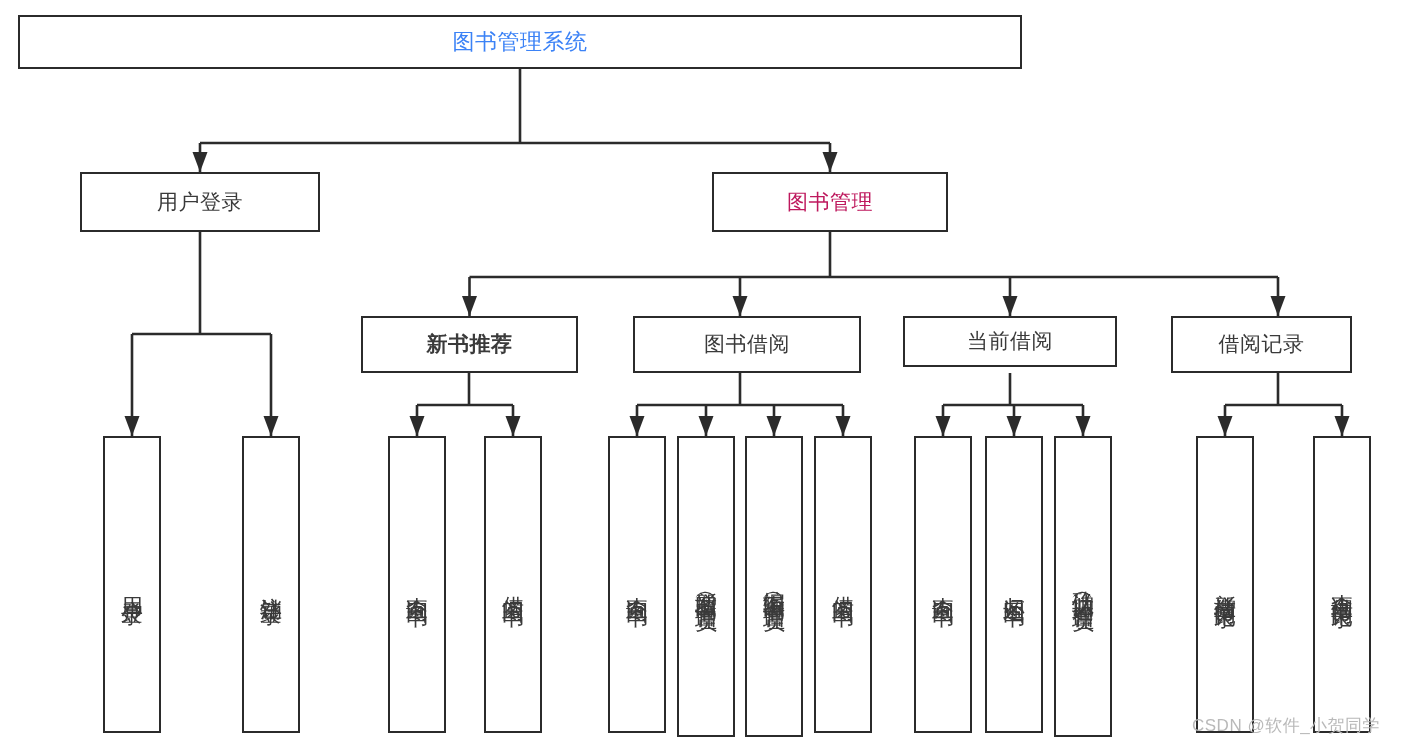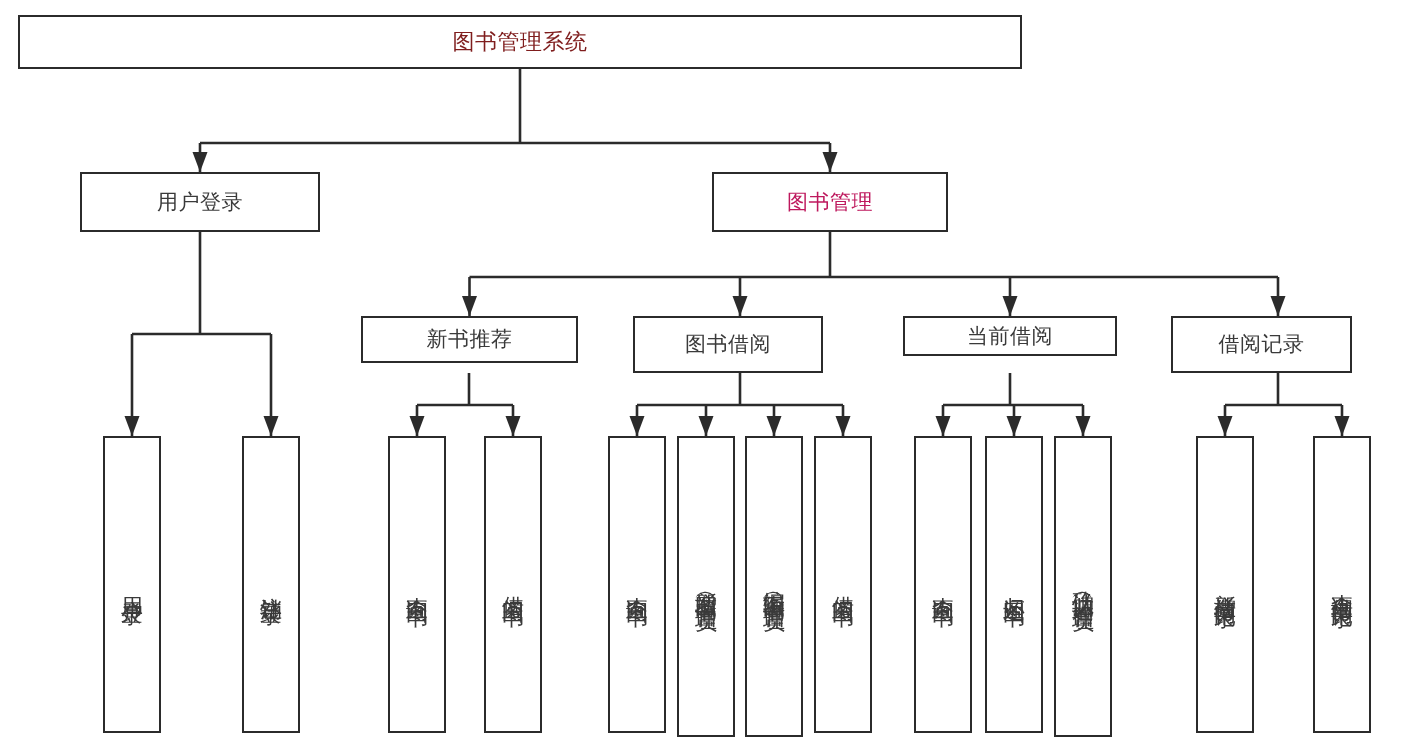--- a/index.html
+++ b/index.html
@@ -121,35 +121,35 @@
       <polygon points="1075.5,416 1090.5,416 1083,436" fill="#2b2b2b"></polygon>
       <line x1="1278" y1="373" x2="1278" y2="405" stroke="#2b2b2b" stroke-width="2.6"></line>
       <line x1="1225" y1="405" x2="1342" y2="405" stroke="#2b2b2b" stroke-width="2.6"></line>
       <line x1="1225" y1="405" x2="1225" y2="436" stroke="#2b2b2b" stroke-width="2.6"></line>
       <polygon points="1217.5,416 1232.5,416 1225,436" fill="#2b2b2b"></polygon>
       <line x1="1342" y1="405" x2="1342" y2="436" stroke="#2b2b2b" stroke-width="2.6"></line>
       <polygon points="1334.5,416 1349.5,416 1342,436" fill="#2b2b2b"></polygon>
     </svg>
   <div id="node-layer">
       <div class="node horizontal root" style="left: 18px; top: 15px; width: 1004px; height: 54px; border-color: rgb(43, 43, 43); background: rgb(255, 255, 255);">
-        <span class="node-label" style="color: #7f1d1d;">图书管理系统</span>
+        <span class="node-label" style="color: #3b82f6;">图书管理系统</span>
       </div>
       <div class="node horizontal" style="left: 80px; top: 172px; width: 240px; height: 60px; border-color: rgb(43, 43, 43); background: rgb(255, 255, 255);">
         <span class="node-label" style="color: rgb(58, 58, 58);">用户登录</span>
       </div>
       <div class="node horizontal" style="left: 712px; top: 172px; width: 236px; height: 60px; border-color: rgb(43, 43, 43); background: rgb(255, 255, 255);">
         <span class="node-label" style="color: #be185d;">图书管理</span>
       </div>
-      <div class="node horizontal" style="left: 361px; top: 316px; width: 217px; height: 47px; border-color: rgb(43, 43, 43); background: rgb(255, 255, 255);">
+      <div class="node horizontal" style="left: 361px; top: 316px; width: 217px; height: 57px; border-color: rgb(43, 43, 43); background: rgb(255, 255, 255); font-weight: bold;">
         <span class="node-label" style="color: rgb(58, 58, 58);">新书推荐</span>
       </div>
-      <div class="node horizontal" style="left: 633px; top: 316px; width: 190px; height: 57px; border-color: rgb(43, 43, 43); background: rgb(255, 255, 255);">
+      <div class="node horizontal" style="left: 633px; top: 316px; width: 228px; height: 57px; border-color: rgb(43, 43, 43); background: rgb(255, 255, 255);">
         <span class="node-label" style="color: rgb(58, 58, 58);">图书借阅</span>
       </div>
-      <div class="node horizontal" style="left: 903px; top: 316px; width: 214px; height: 40px; border-color: rgb(43, 43, 43); background: rgb(255, 255, 255); justify-content: center;">
+      <div class="node horizontal" style="left: 903px; top: 316px; width: 214px; height: 51px; border-color: rgb(43, 43, 43); background: rgb(255, 255, 255); justify-content: center;">
         <span class="node-label" style="color: rgb(58, 58, 58);">当前借阅</span>
       </div>
       <div class="node horizontal" style="left: 1171px; top: 316px; width: 181px; height: 57px; border-color: rgb(43, 43, 43); background: rgb(255, 255, 255);">
         <span class="node-label" style="color: rgb(58, 58, 58);">借阅记录</span>
       </div>
       <div class="node vertical" style="left: 103px; top: 436px; width: 58px; height: 297px; border-color: rgb(43, 43, 43); background: rgb(255, 255, 255);">
         <span class="node-label" style="color: rgb(58, 58, 58);">用户登录</span>
       </div>
       <div class="node vertical" style="left: 242px; top: 436px; width: 58px; height: 297px; border-color: rgb(43, 43, 43); background: rgb(255, 255, 255);">
         <span class="node-label" style="color: rgb(58, 58, 58);">注销登录</span>
@@ -181,13 +181,14 @@
       <div class="node vertical" style="left: 1054px; top: 436px; width: 58px; height: 301px; border-color: rgb(43, 43, 43); background: rgb(255, 255, 255);">
         <span class="node-label" style="color: rgb(58, 58, 58);">确认归还（管理员）</span>
       </div>
       <div class="node vertical" style="left: 1196px; top: 436px; width: 58px; height: 297px; border-color: rgb(43, 43, 43); background: rgb(255, 255, 255);">
         <span class="node-label" style="color: rgb(58, 58, 58);">新增借阅记录</span>
       </div>
       <div class="node vertical" style="left: 1313px; top: 436px; width: 58px; height: 297px; border-color: rgb(43, 43, 43); background: rgb(255, 255, 255);">
         <span class="node-label" style="color: rgb(58, 58, 58);">查询借阅记录</span>
       </div>
     </div>
+  <div class="watermark" style="left:1192px; top:714px;">CSDN @软件_小贺同学</div>
 </div>
 
 </body></html>

